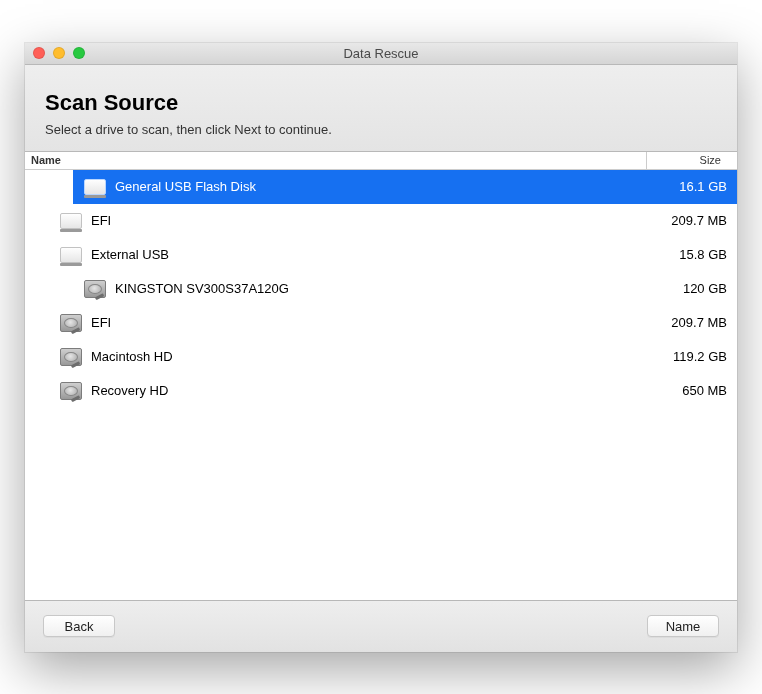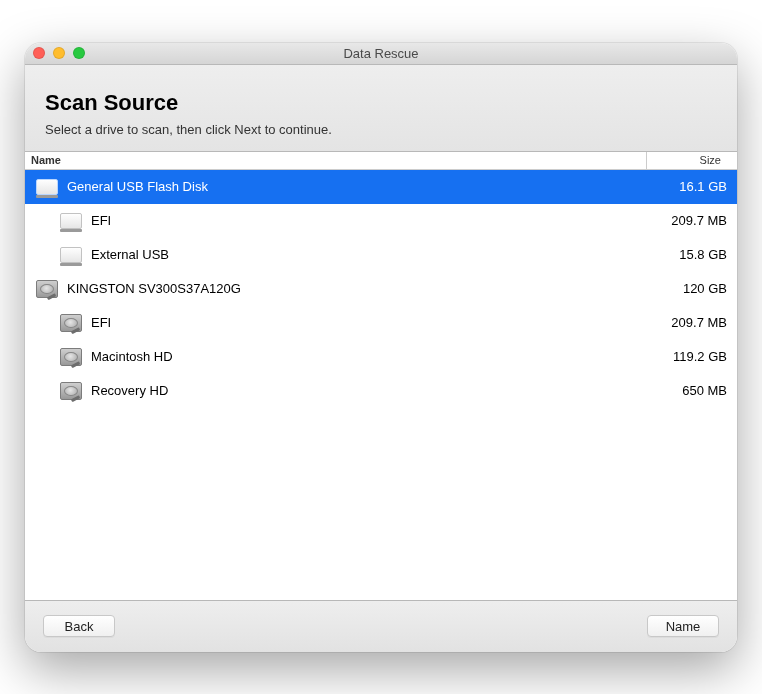--- a/index.html
+++ b/index.html
@@ -13,21 +13,21 @@
       display: flex;
       justify-content: center;
       align-items: center;
       min-height: 100vh;
       padding: 20px;
     }
     .window {
       width: 712px;
       height: 609px;
       background: #fff;
-      border-radius: 16px;
+      border-radius: 0;
       box-shadow: 0 18px 50px rgba(0,0,0,0.35), 0 0 0 1px rgba(0,0,0,0.08);
       display: flex;
       flex-direction: column;
       overflow: hidden;
     }
     .titlebar {
       height: 22px;
       background: linear-gradient(#e8e8e8, #d5d5d5);
       border-bottom: 1px solid #b8b8b8;
       display: flex;
@@ -127,21 +127,21 @@
     .row .name {
       flex: 1;
       white-space: nowrap;
       overflow: hidden;
       text-overflow: ellipsis;
     }
     .row .size {
       width: 90px;
       text-align: right;
     }
-    .depth-0 { padding-left: 10px; }
+    .depth-0 { padding-left: 10px; margin-left: 48px; }
     .depth-1 { padding-left: 34px; }
     .footer {
       background: linear-gradient(#eeeeee, #e2e2e2);
       border-top: 1px solid #b8b8b8;
       height: 52px;
       display: flex;
       align-items: center;
       justify-content: space-between;
       padding: 0 18px;
     }

